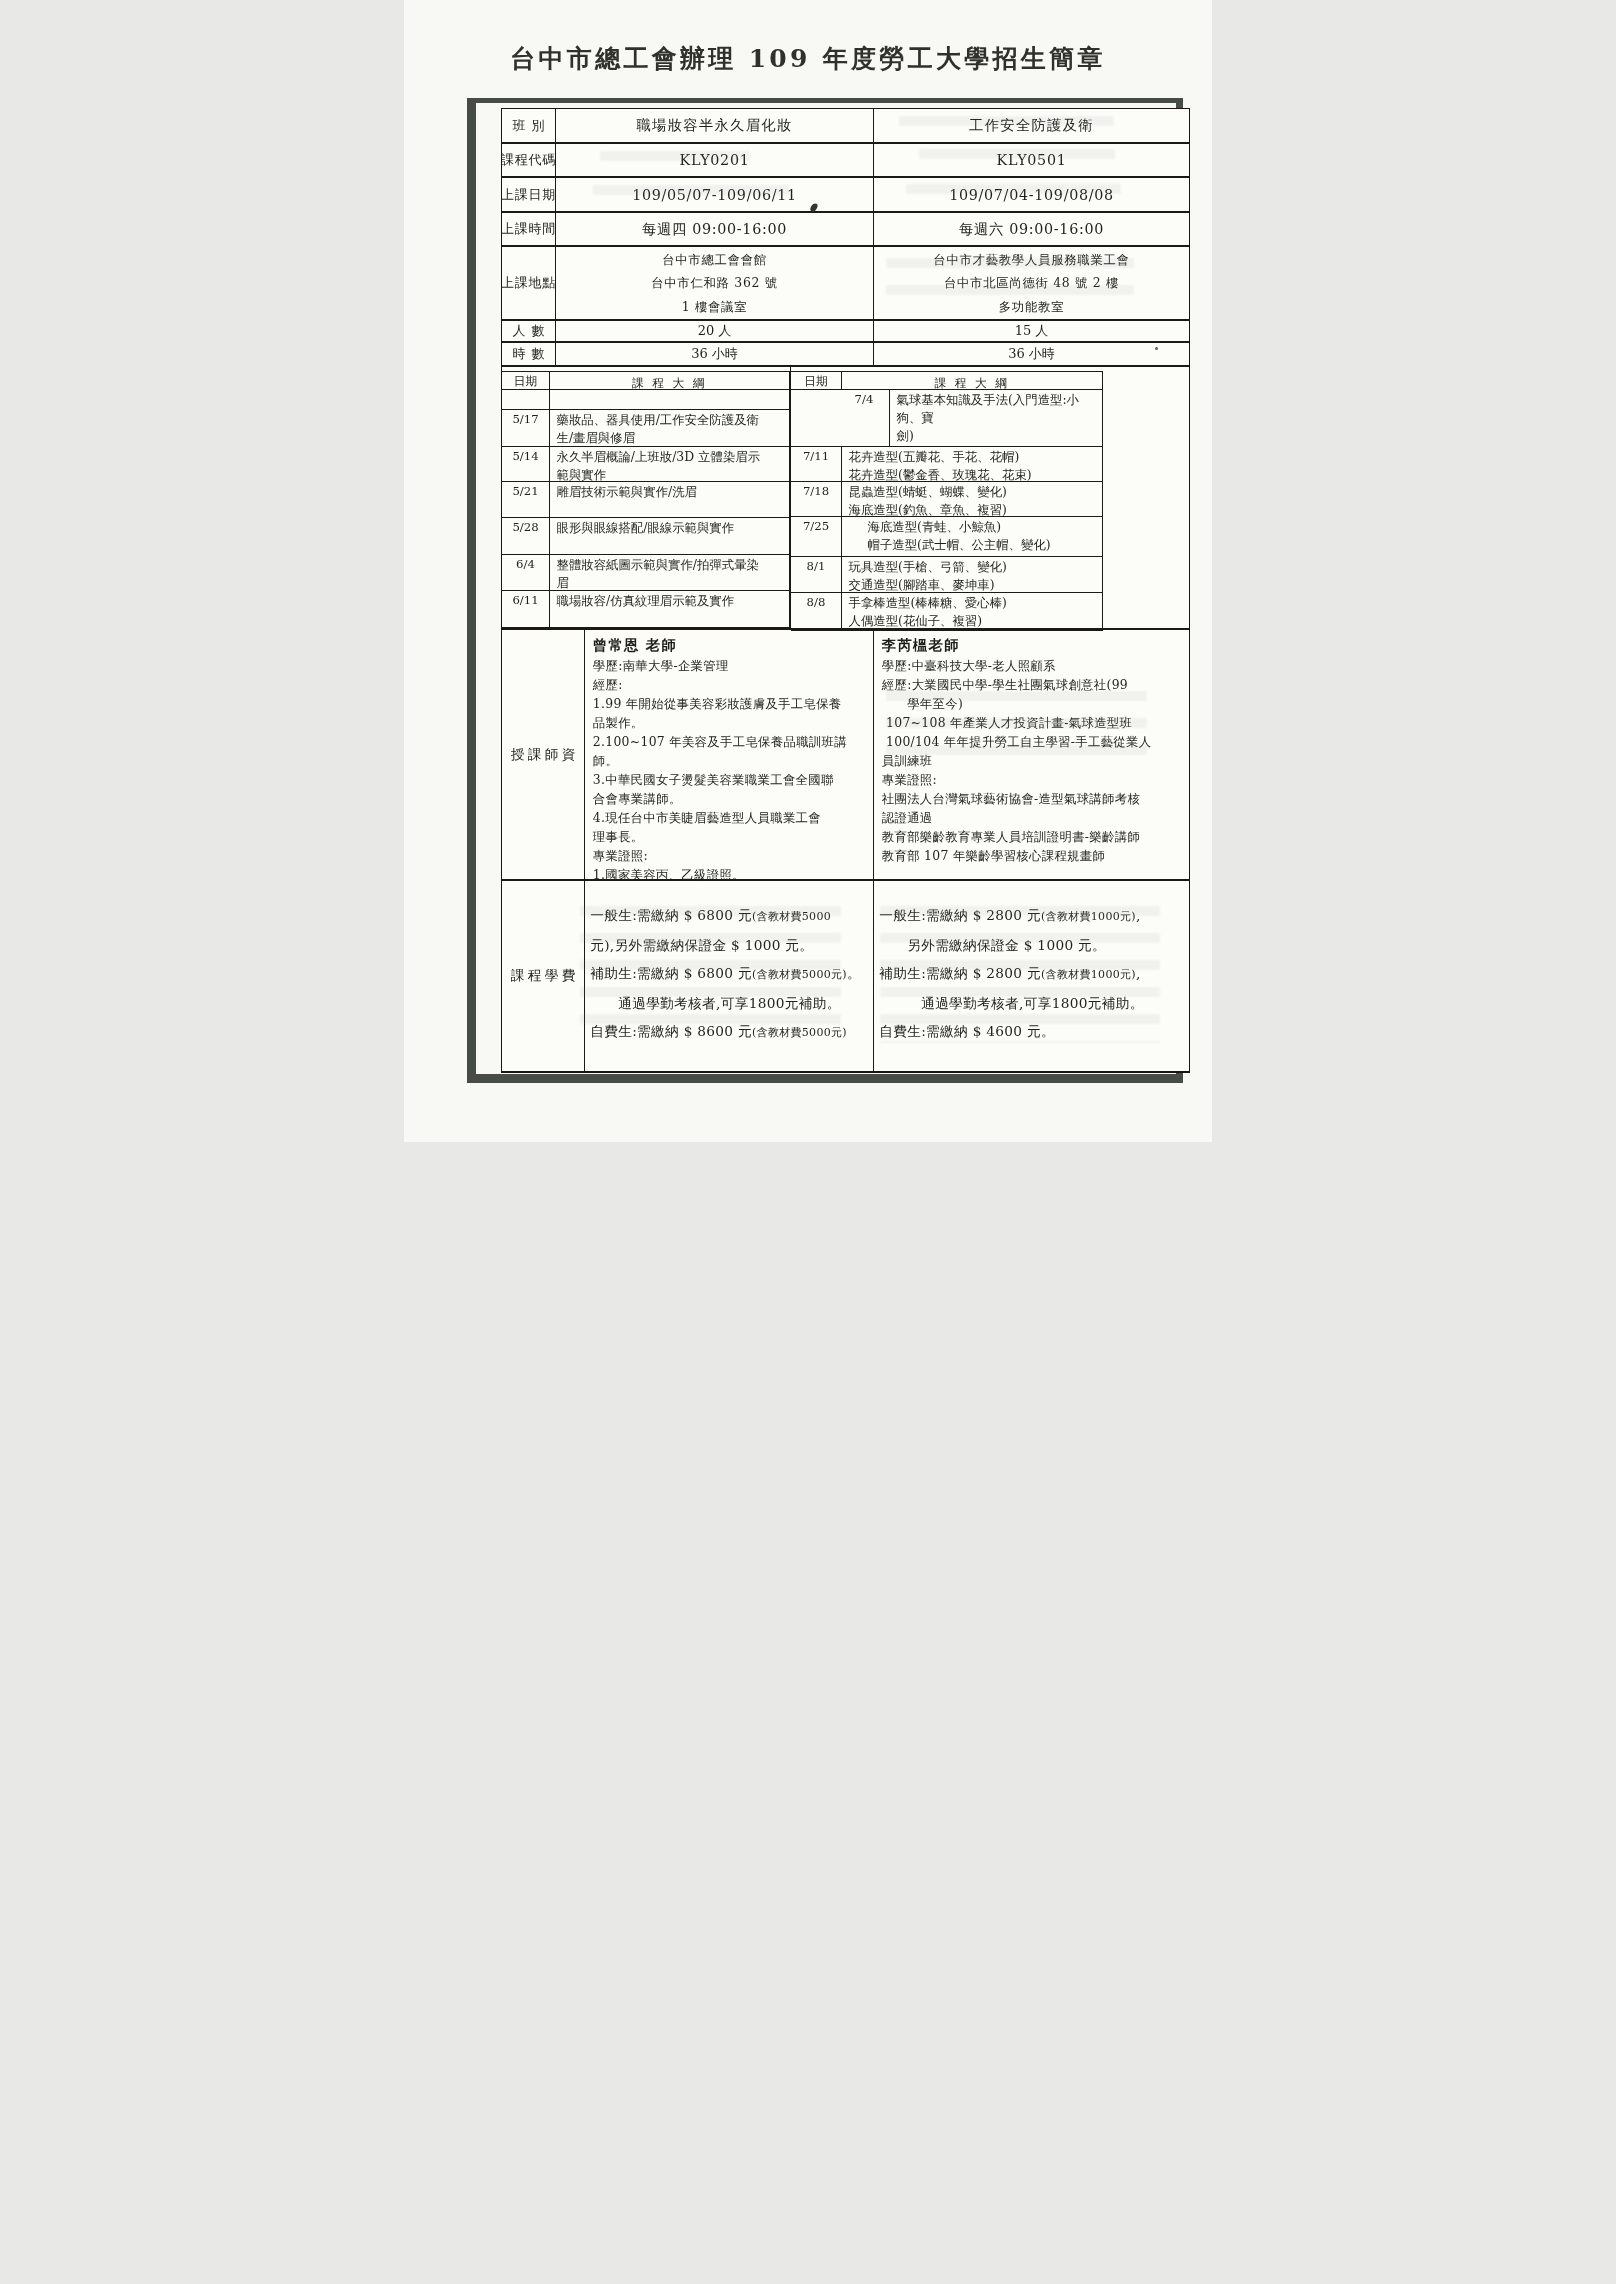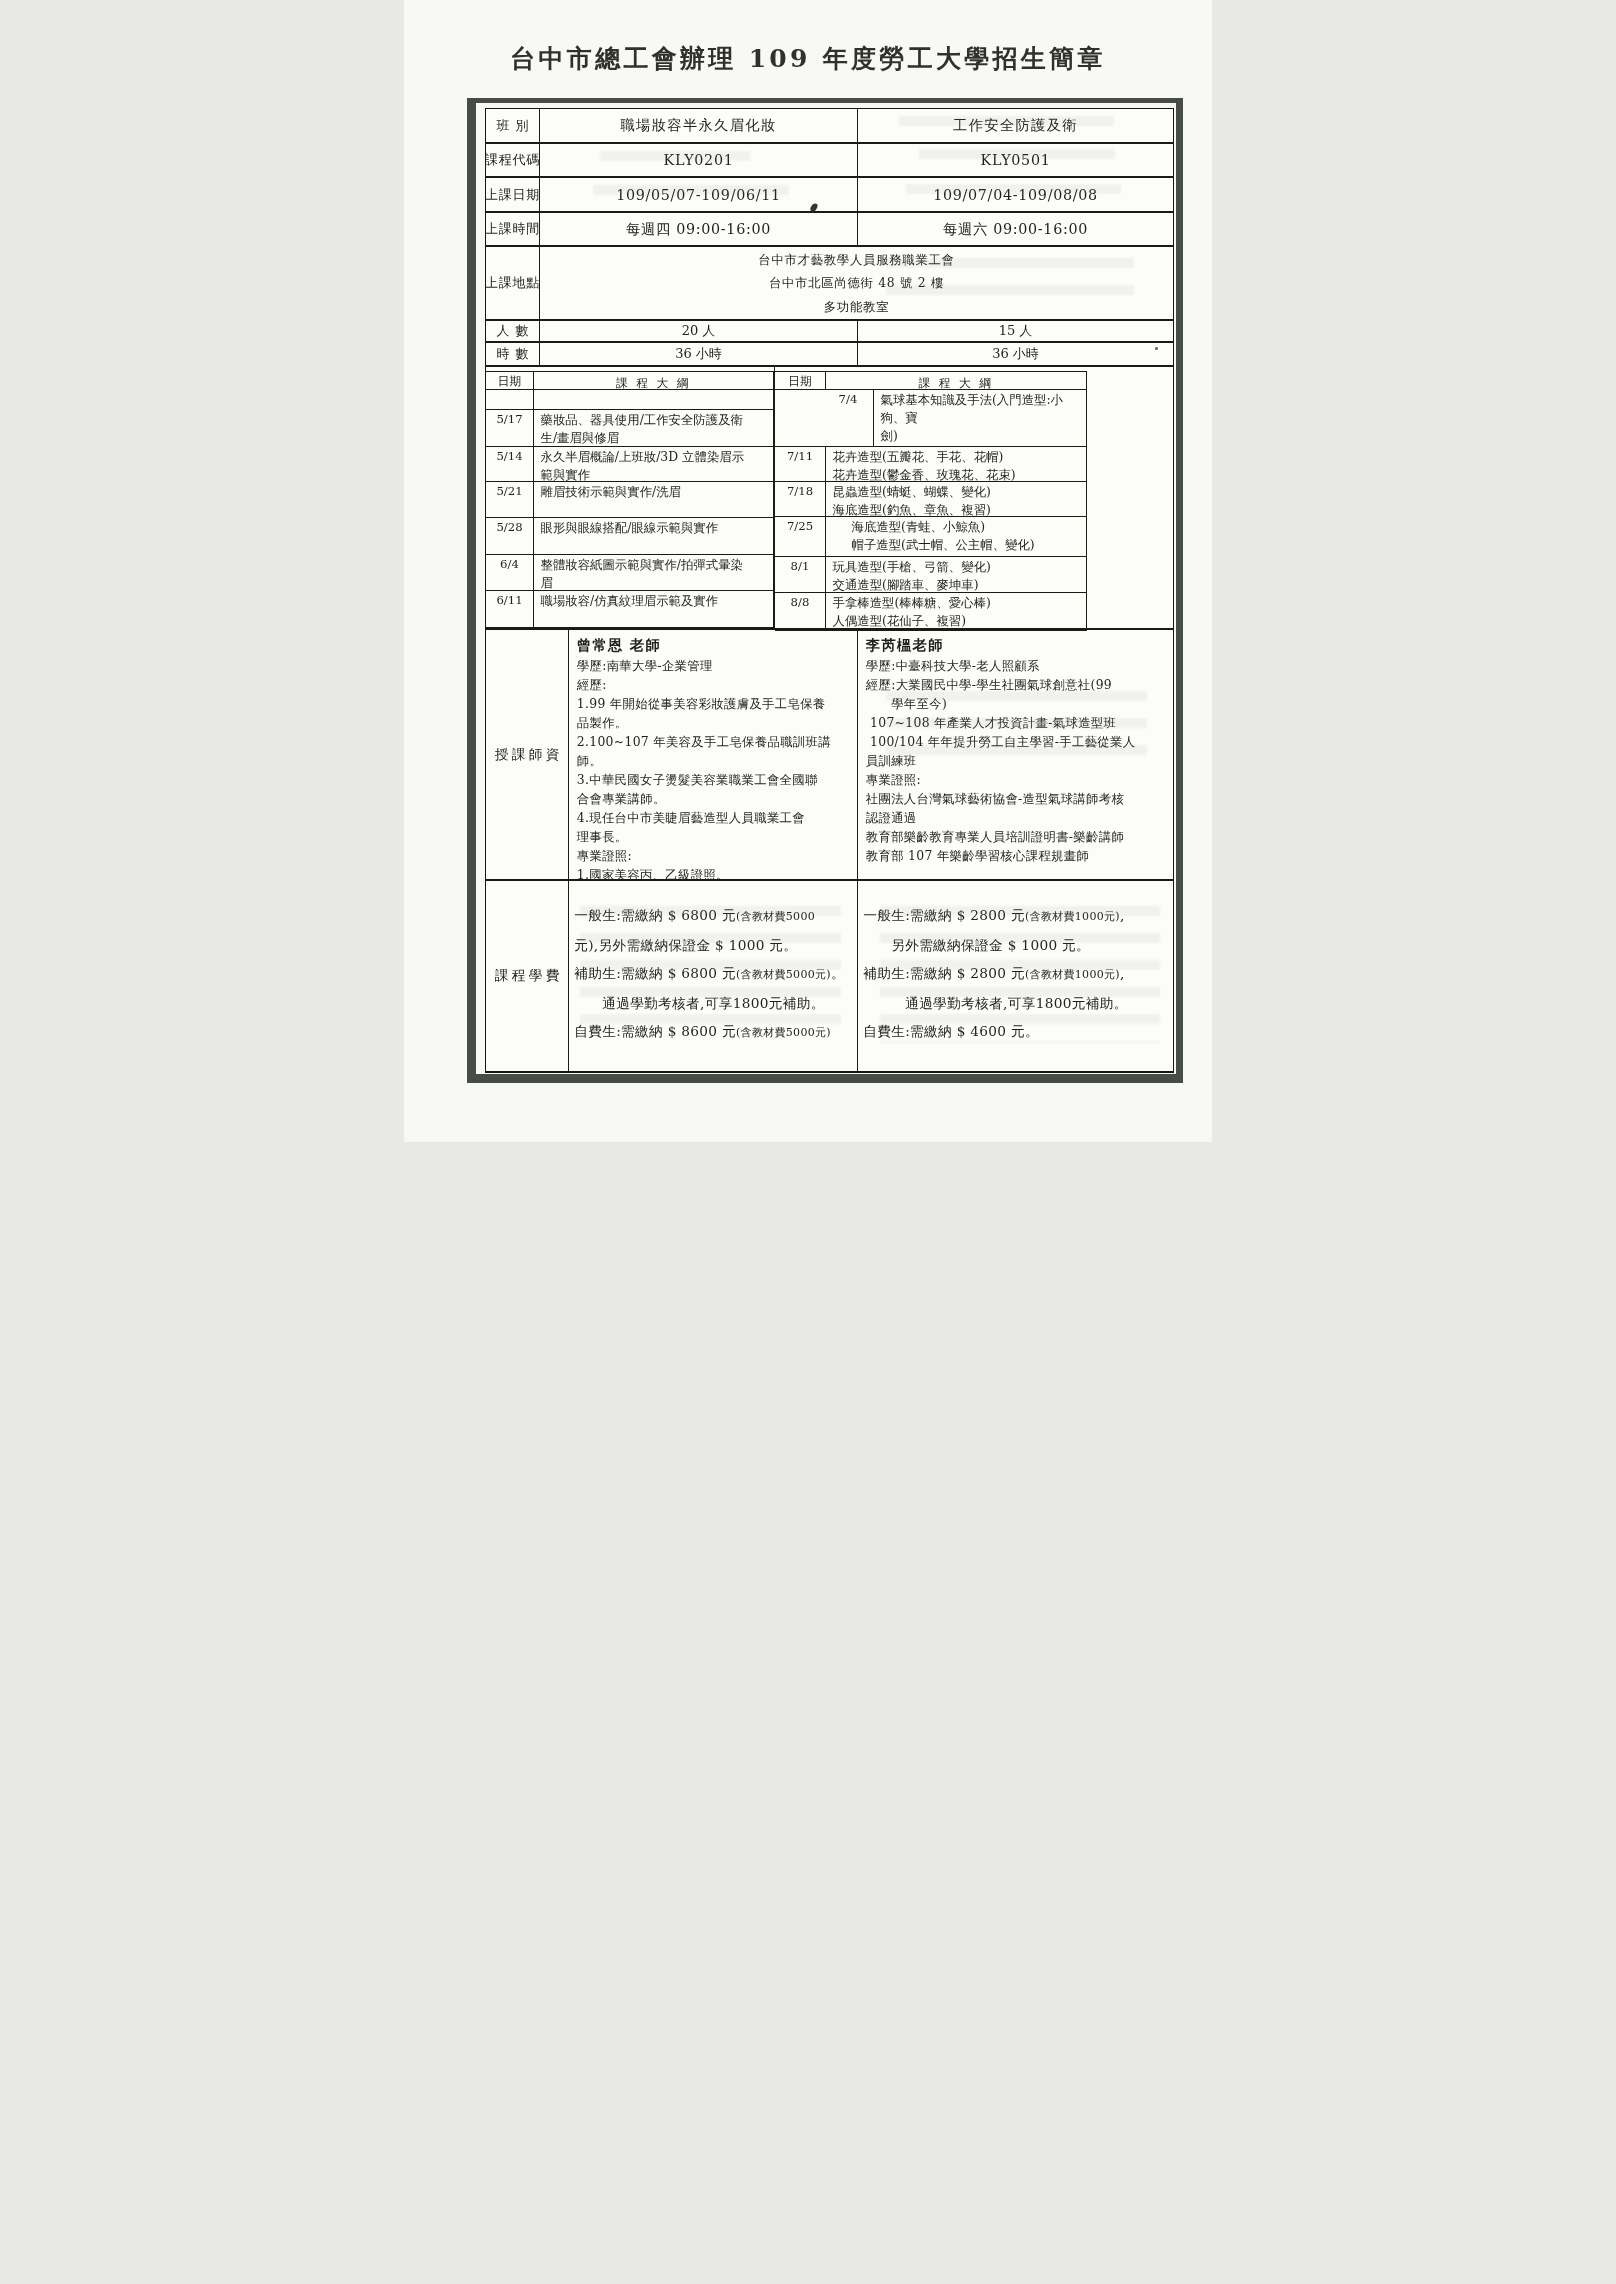--- a/index.html
+++ b/index.html
@@ -15,21 +15,21 @@
   }
   
   .outer-frame{
     position:absolute;left:63px;top:98px;width:716px;height:985px;
     box-sizing:border-box;border-style:solid;border-color:#474c46;
     border-width:5.9px 7.2px 9.8px 9px;
     background:transparent;
   }
   
   .doc-table{
-    position:absolute;left:81px;top:108px;width:689px;height:965px;
+    position:absolute;left:97px;top:108px;width:689px;height:965px;
     box-sizing:border-box;background:#fcfcf9;
     border:1.3px solid #16160f;border-bottom:2px solid #16160f;
     display:flex;flex-direction:column;
   }
   .row{display:flex;box-sizing:border-box;border-bottom:2px solid #1b1b14;flex:none;}
   .lab{
     width:54px;flex:none;box-sizing:border-box;border-right:1.3px solid #1b1b14;
     display:flex;align-items:center;justify-content:center;
     font-size:13px;letter-spacing:0.7px;white-space:nowrap;
   }
@@ -111,20 +111,25 @@
         </div><div class="row r-time">
           <div class="lab">上課時間</div>
           <div class="cell cl">
             <div class="ctext">每週四 09:00-16:00</div>
           </div>
           <div class="cell cr">
             <div class="ctext">每週六 09:00-16:00</div>
           </div>
         </div><div class="row r-place">
           <div class="lab">上課地點</div>
+          <div class="cell cl">
+            <div class="pline">台中市總工會會館</div>
+            <div class="pline">台中市仁和路 362 號</div>
+            <div class="pline">1 樓會議室</div>
+          </div>
           <div class="cell cr">
             <div class="pline">台中市才藝教學人員服務職業工會</div>
             <div class="pline">台中市北區尚德街 48 號 2 樓</div>
             <div class="pline">多功能教室</div>
           </div>
         </div><div class="row r-count">
           <div class="lab lab2">人數</div>
           <div class="cell cl">
             <div class="ctext">20 人</div>
           </div>

